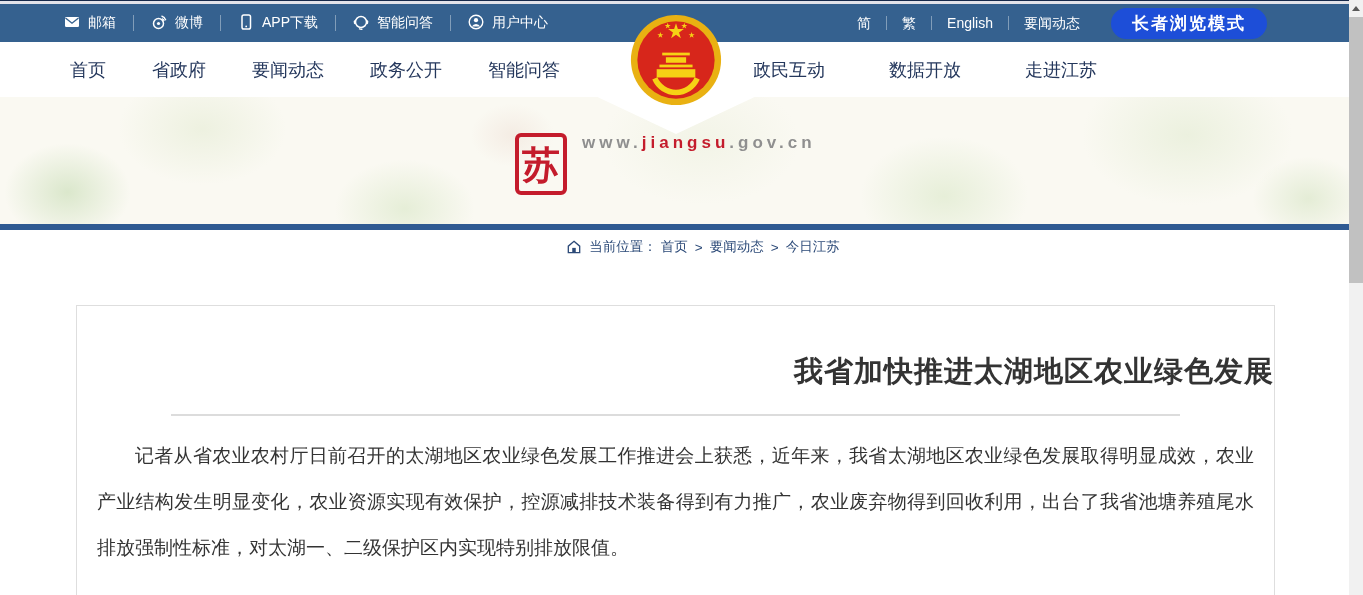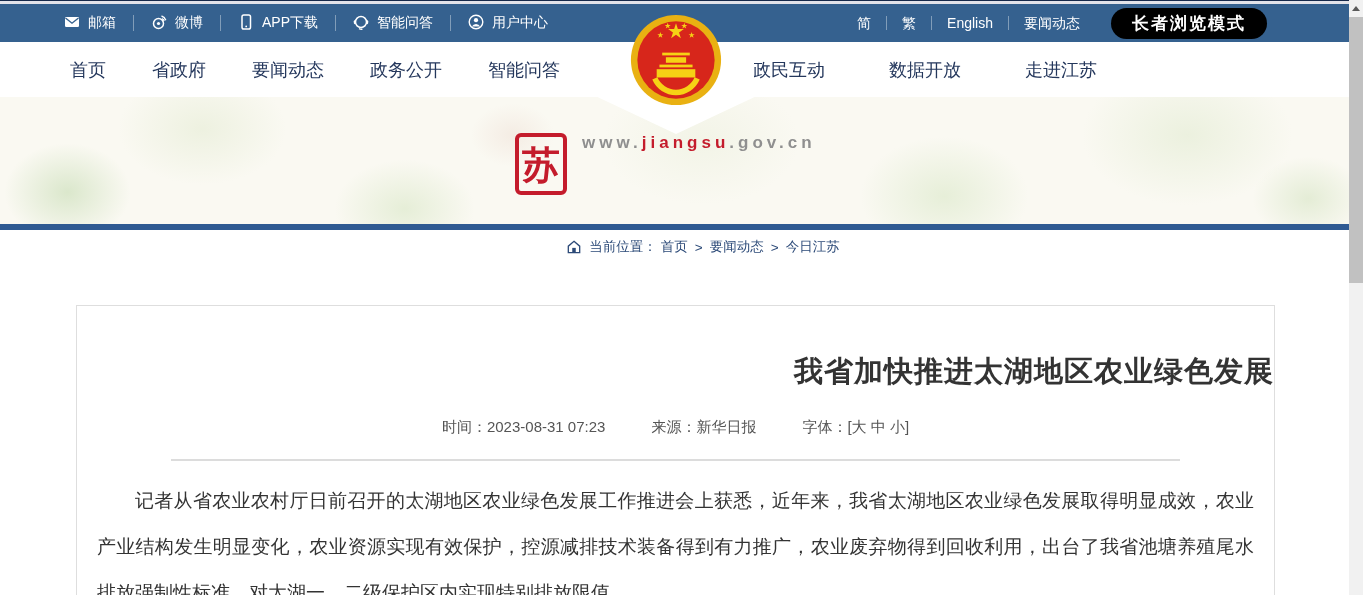--- a/index.html
+++ b/index.html
@@ -16,21 +16,21 @@
             background:#35618f; display:flex; align-items:center; color:#fff; }
   .quick { display:flex; align-items:center; margin-left:64px; }
   .qitem { display:flex; align-items:center; gap:8px; font-size:14px; padding:0 17px;
            border-right:1px solid rgba(255,255,255,.38); height:16px; cursor:pointer; }
   .qitem:first-child { padding-left:0; }
   .qitem:last-child { border-right:none; }
   .lang { margin-left:auto; display:flex; align-items:center; font-size:14px; }
   .litem { padding:0 15px; border-right:1px solid rgba(255,255,255,.38); height:14px;
            line-height:14px; cursor:pointer; }
   .litem:last-child { border-right:none; }
-  .elder-btn { margin:0 82px 0 16px; background:#000000; color:#fff; border:none;
+  .elder-btn { margin:0 82px 0 16px; background:#1d4ed8; color:#fff; border:none;
                border-radius:17px; height:31px; padding:0 21px; font-size:17px;
                font-weight:bold; letter-spacing:2px; cursor:pointer;
                font-family:"Liberation Sans", sans-serif; }
 
   
   .navbar { position:absolute; top:42px; left:0; width:1349px; height:55px; background:#fff;
             display:flex; align-items:center; font-size:18px; color:#24375c; }
   .nav-left { display:flex; gap:46px; margin-left:70px; }
   .nav-right { display:flex; gap:64px; margin-left:auto; margin-right:252px;text-align:right; }
   .nav-link { cursor:pointer; white-space:nowrap; }
@@ -236,25 +236,20 @@
     <span class="bc-label">当前位置：</span>
     <span class="crumb">首页</span>
     <span class="crumb-sep">&gt;</span>
     <span class="crumb">要闻动态</span>
     <span class="crumb-sep">&gt;</span>
     <span class="crumb">今日江苏</span>
   </div>
 
   <div class="article-box">
     <h1 class="article-title">我省加快推进太湖地区农业绿色发展</h1>
-    <div class="meta-row">
-      <span class="meta-item">时间：2023-08-31 07:23</span>
-      <span class="meta-item">来源：新华日报</span>
-      <span class="meta-item">字体：[大 中 小]</span>
-    </div>
     <div class="meta-divider"></div>
     <p class="article-body">记者从省农业农村厅日前召开的太湖地区农业绿色发展工作推进会上获悉，近年来，我省太湖地区农业绿色发展取得明显成效，农业产业结构发生明显变化，农业资源实现有效保护，控源减排技术装备得到有力推广，农业废弃物得到回收利用，出台了我省池塘养殖尾水排放强制性标准，对太湖一、二级保护区内实现特别排放限值。</p>
   </div>
 
   <div class="scrollbar">
     <div class="sb-btn">
       <span class="sb-up-arrow"></span>
     </div>
     <div class="sb-thumb"></div>
   </div>

